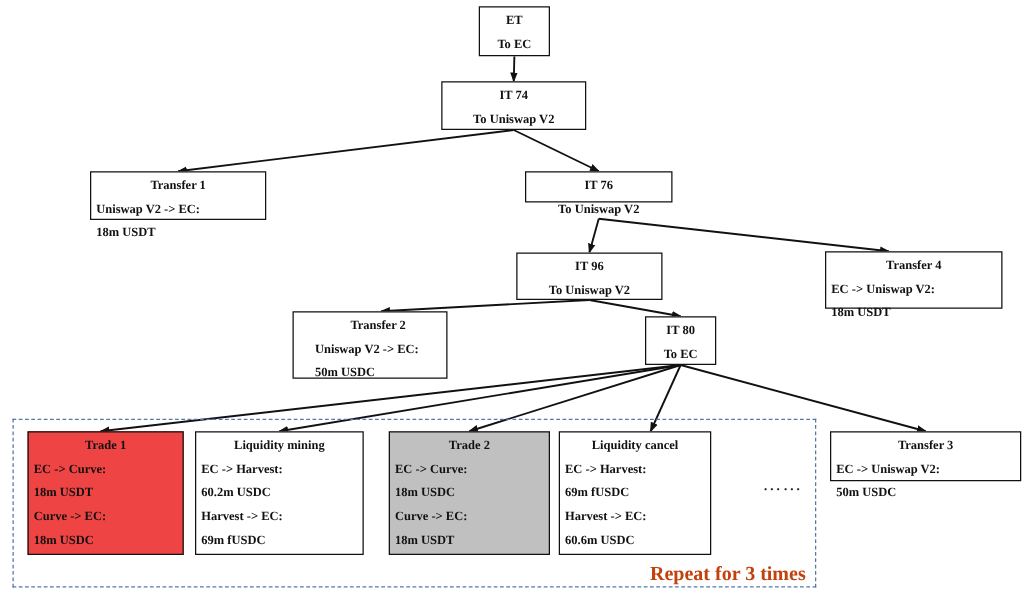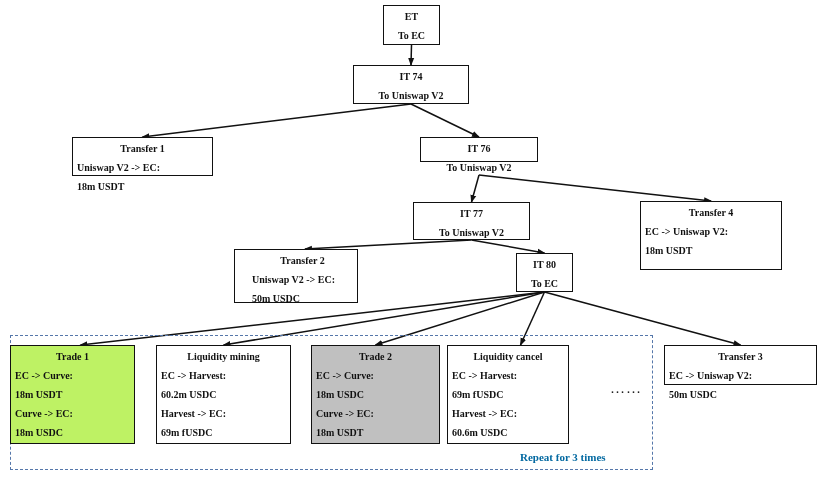--- a/index.html
+++ b/index.html
@@ -9,22 +9,22 @@
          background:#fff; font-weight:bold; font-size:10px; line-height:19px;
          color:#111; padding:1px 4px; }
   .box.gray { background:#c0c0c0; }
   .box.center { text-align:center; }
   .box .title { display:block; text-align:center; }
   .box .line { display:block; text-align:left; white-space:nowrap; }
   .box.center .line { text-align:center; }
   svg.edges { position:absolute; left:0; top:0; }
   .group { position:absolute; left:10px; top:335px; width:643px; height:135px;
            box-sizing:border-box; border:1.3px dashed #5577aa; }
-  .repeat { position:absolute; left:520px; top:451px; font-weight:bold; font-size:11px;
-            color:#0369a1; white-space:nowrap; }
+  .repeat { position:absolute; left:520px; top:451px; font-weight:bold; font-size:16px;
+            color:#c2410c; white-space:nowrap; }
   .dots { position:absolute; left:610px; top:380px; font-size:15px; color:#222; letter-spacing:1px; }
 </style>
 </head>
 <body>
 
 <svg class="edges" width="825" height="478">
   <defs>
     <marker id="arr" markerWidth="8" markerHeight="8" refX="7" refY="4" orient="auto" markerUnits="userSpaceOnUse">
       <path d="M0,1 L8,4 L0,7 Z" fill="#111"></path>
     </marker>
@@ -64,42 +64,42 @@
   <span class="line">Uniswap V2 -&gt; EC:</span>
   <span class="line">18m USDT</span>
 </div>
 
 <div class="box center" id="n-it76" style="left:420px;top:137px;width:118px;height:25px;">
   <span class="line">IT 76</span>
   <span class="line">To Uniswap V2</span>
 </div>
 
 <div class="box center" id="n-it77" style="left:413px;top:202px;width:117px;height:38px;">
-  <span class="line">IT 77</span>
+  <span class="line">IT 96</span>
   <span class="line">To Uniswap V2</span>
 </div>
 
-<div class="box" id="n-transfer4" style="left:640px;top:201px;width:142px;height:69px;">
+<div class="box" id="n-transfer4" style="left:660px;top:201px;width:142px;height:46px;">
   <span class="title">Transfer 4</span>
   <span class="line">EC -&gt; Uniswap V2:</span>
   <span class="line">18m USDT</span>
 </div>
 
 <div class="box" id="n-transfer2" style="left:234px;top:249px;width:124px;height:54px;padding-left:17px;">
   <span class="title">Transfer 2</span>
   <span class="line">Uniswap V2 -&gt; EC:</span>
   <span class="line">50m USDC</span>
 </div>
 
 <div class="box center" id="n-it80" style="left:516px;top:253px;width:57px;height:39px;">
   <span class="line">IT 80</span>
   <span class="line">To EC</span>
 </div>
 
-<div class="box gray" id="n-trade1" style="left: 10px; top: 345px; width: 125px; height: 99px; background: #bef264;">
+<div class="box gray" id="n-trade1" style="left: 22px; top: 345px; width: 125px; height: 99px; background: #ef4444;">
   <span class="title">Trade 1</span>
   <span class="line">EC -&gt; Curve:</span>
   <span class="line">18m USDT</span>
   <span class="line">Curve -&gt; EC:</span>
   <span class="line">18m USDC</span>
 </div>
 
 <div class="box" id="n-liquidity_mining" style="left:156px;top:345px;width:135px;height:99px;">
   <span class="title">Liquidity mining</span>
   <span class="line">EC -&gt; Harvest:</span>

